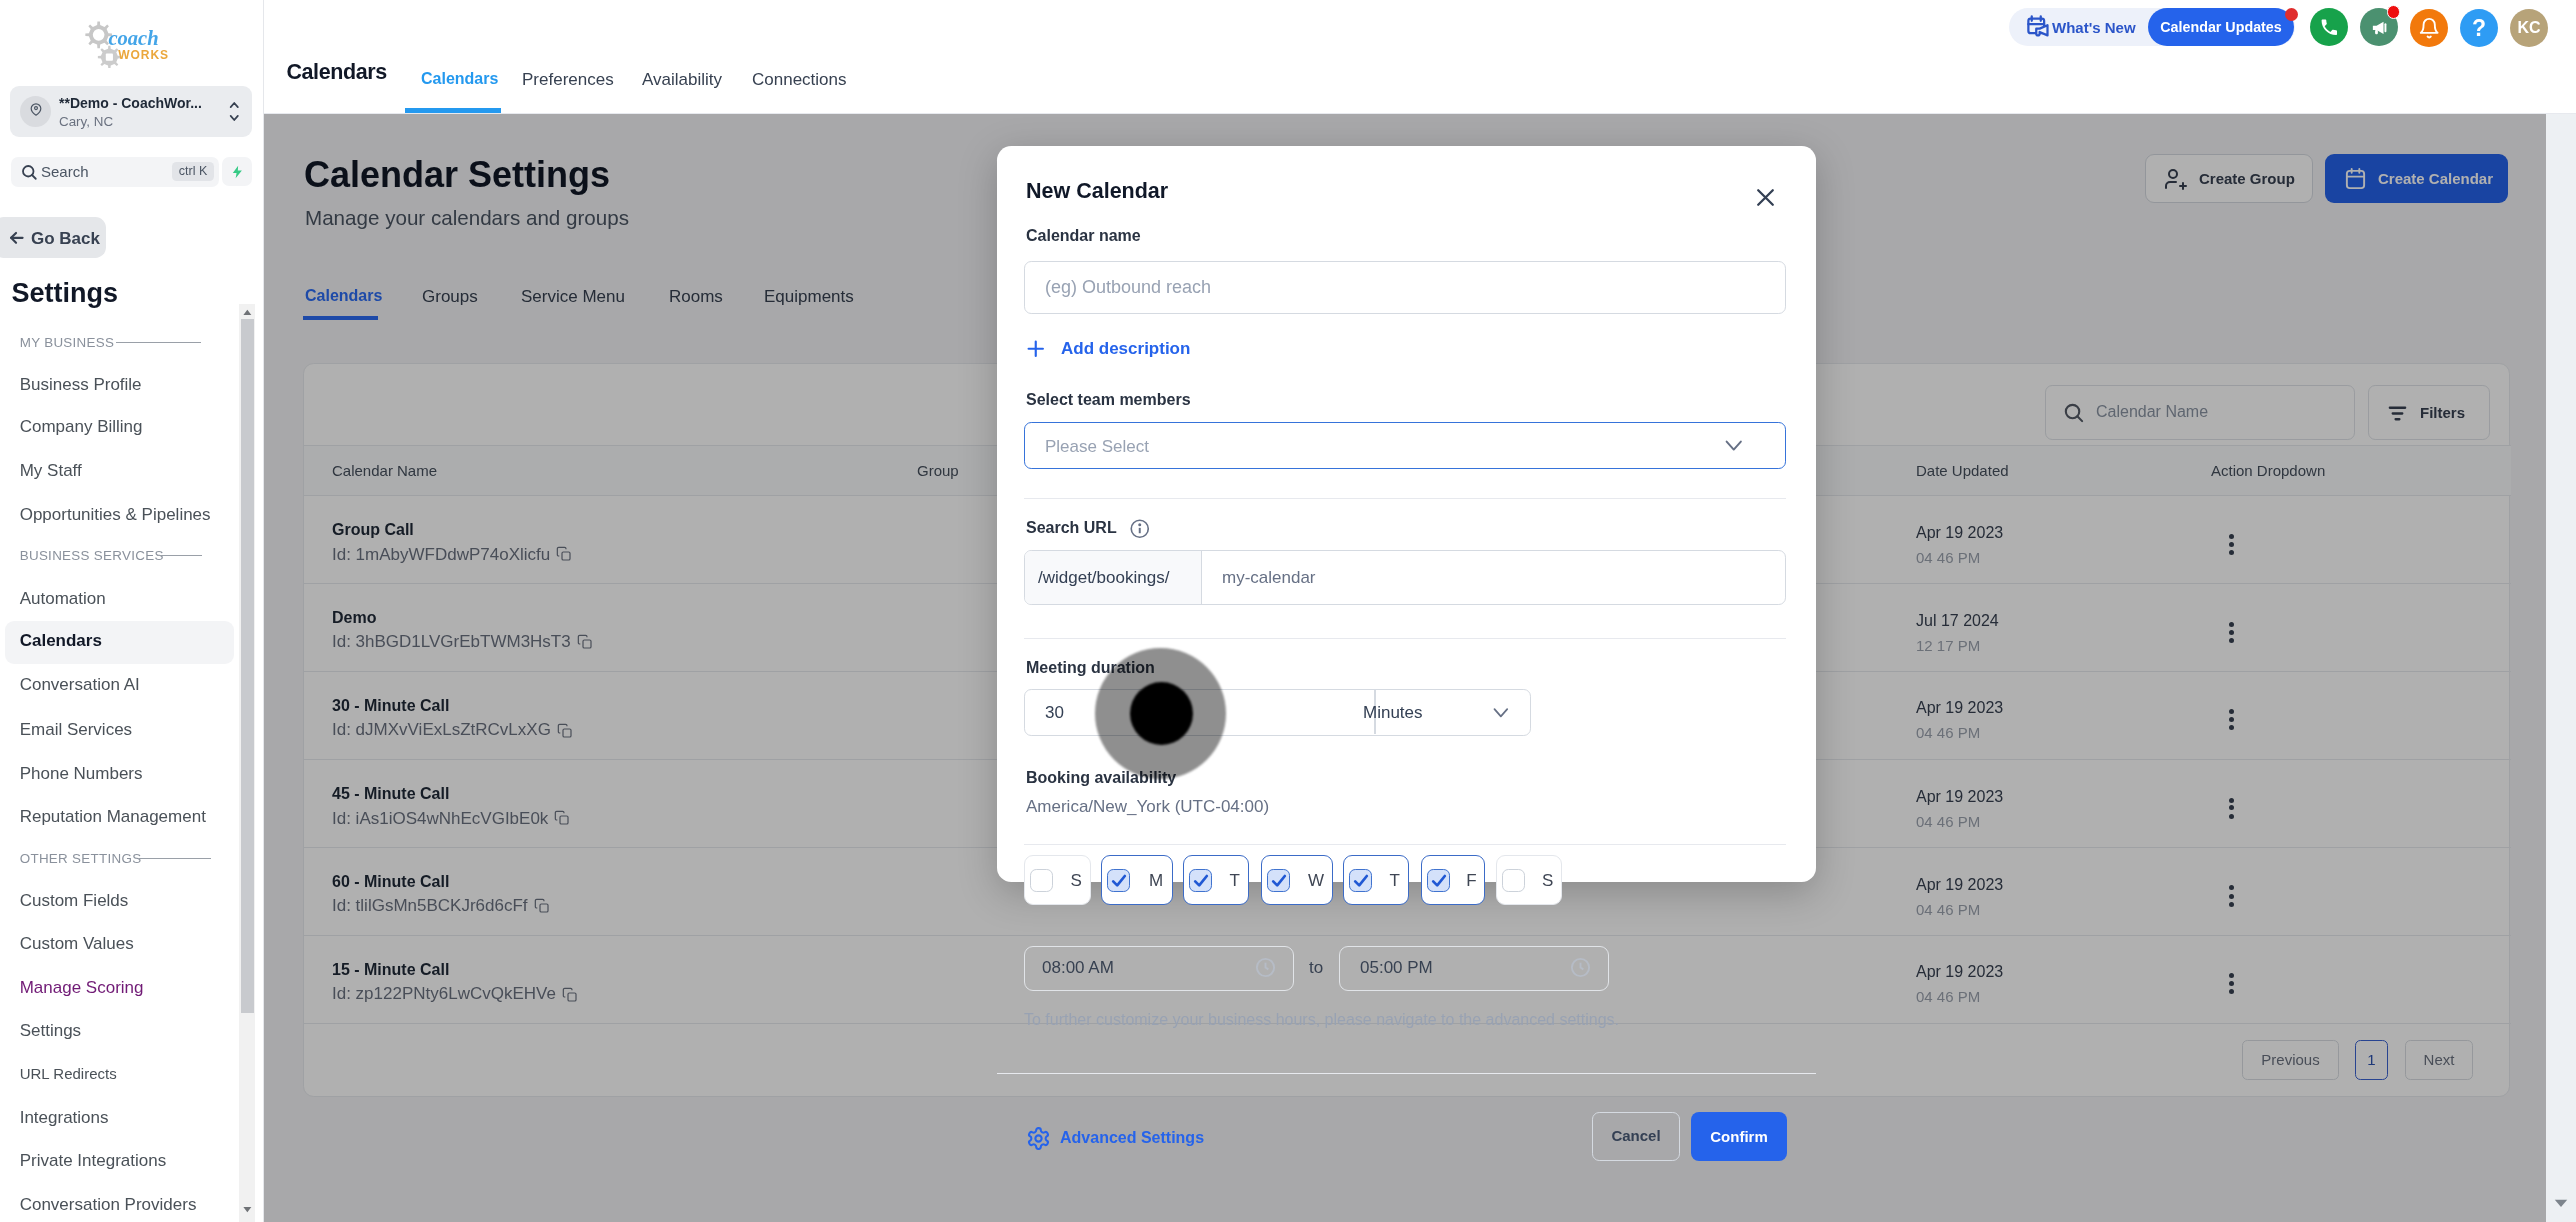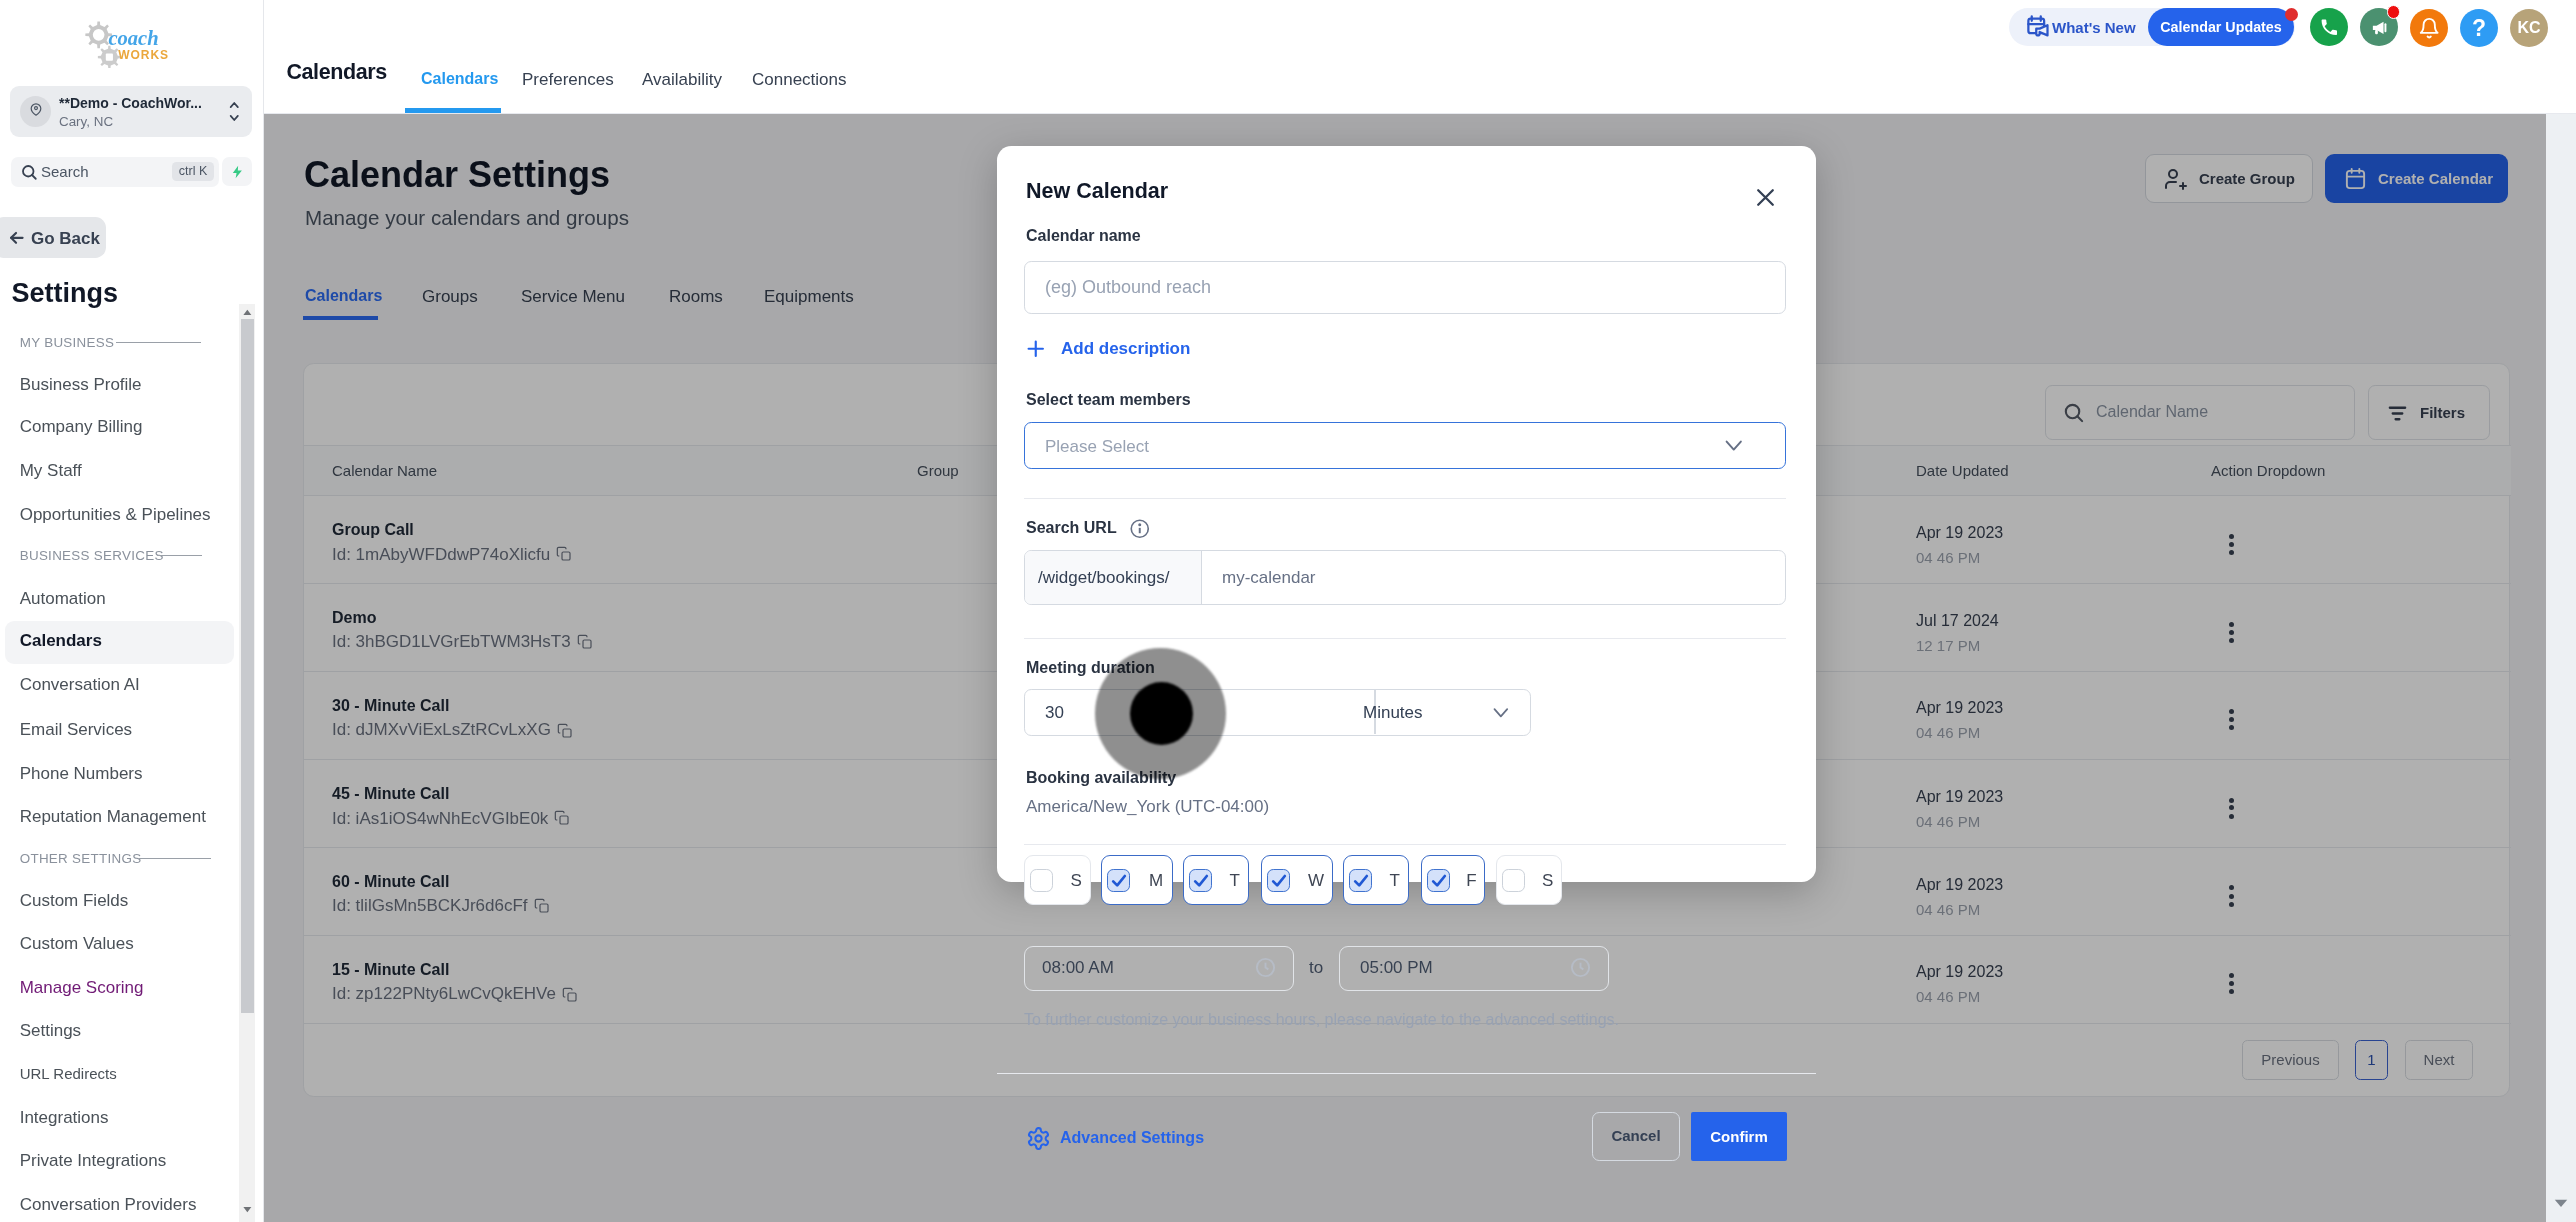--- a/index.html
+++ b/index.html
@@ -353,18 +353,18 @@
       <path d="M12 7v5l3 2"></path>
     </svg>
   <div class="abs" style="left:27px; top:865px; font-size:16px; color:#98a2b3;">To further customize your business hours, please navigate to the advanced settings.</div>
   <div class="abs" style="left:0; top:927px; width:819px; height:0.9px; background:#e7e9ee;"></div>
   <svg class="abs" style="left:29px; top:980px;" width="25" height="25" viewBox="0 0 24 24" fill="none" stroke="#2563eb" stroke-width="2" stroke-linecap="round" stroke-linejoin="round">
       <path d="M12.22 2h-.44a2 2 0 0 0-2 2v.18a2 2 0 0 1-1 1.73l-.43.25a2 2 0 0 1-2 0l-.15-.08a2 2 0 0 0-2.73.73l-.22.38a2 2 0 0 0 .73 2.73l.15.1a2 2 0 0 1 1 1.72v.51a2 2 0 0 1-1 1.74l-.15.09a2 2 0 0 0-.73 2.73l.22.38a2 2 0 0 0 2.73.73l.15-.08a2 2 0 0 1 2 0l.43.25a2 2 0 0 1 1 1.73V20a2 2 0 0 0 2 2h.44a2 2 0 0 0 2-2v-.18a2 2 0 0 1 1-1.73l.43-.25a2 2 0 0 1 2 0l.15.08a2 2 0 0 0 2.73-.73l.22-.39a2 2 0 0 0-.73-2.73l-.15-.08a2 2 0 0 1-1-1.74v-.5a2 2 0 0 1 1-1.74l.15-.09a2 2 0 0 0 .73-2.73l-.22-.38a2 2 0 0 0-2.73-.73l-.15.08a2 2 0 0 1-2 0l-.43-.25a2 2 0 0 1-1-1.73V4a2 2 0 0 0-2-2z"></path>
       <circle cx="12" cy="12" r="3"></circle>
     </svg>
   <div class="abs" style="left:63px; top:983px; font-size:16px; font-weight:700; color:#2563eb;">Advanced Settings</div>
   <div class="abs" style="left:595px; top:966px; width:88px; height:49px; border:1.8px solid #d5dae1; border-radius:7.2px; font-size:15px; font-weight:700; color:#344054; text-align:center; line-height:46px;">Cancel</div>
-  <div class="abs" style="left:694px; top:966px; width:96px; height:49px; background:#2563eb; border-radius:2px; font-size:15px; font-weight:700; color:#fff; text-align:center; line-height:49px;">Confirm</div>
+  <div class="abs" style="left:694px; top:966px; width:96px; height:49px; background:#2563eb; border-radius:8px; font-size:15px; font-weight:700; color:#fff; text-align:center; line-height:49px;">Confirm</div>
 </div>
 
 <div class="abs" style="left:1095px; top:648px; width:131px; height:131px; border-radius:50%; background:#8f8f8f; mix-blend-mode:multiply; filter:blur(1.1px);"></div>
 <div class="abs" style="left:1130px; top:682px; width:63px; height:63px; border-radius:50%; background:#000; filter:blur(0.9px);"></div>
 
 
 </body></html>

